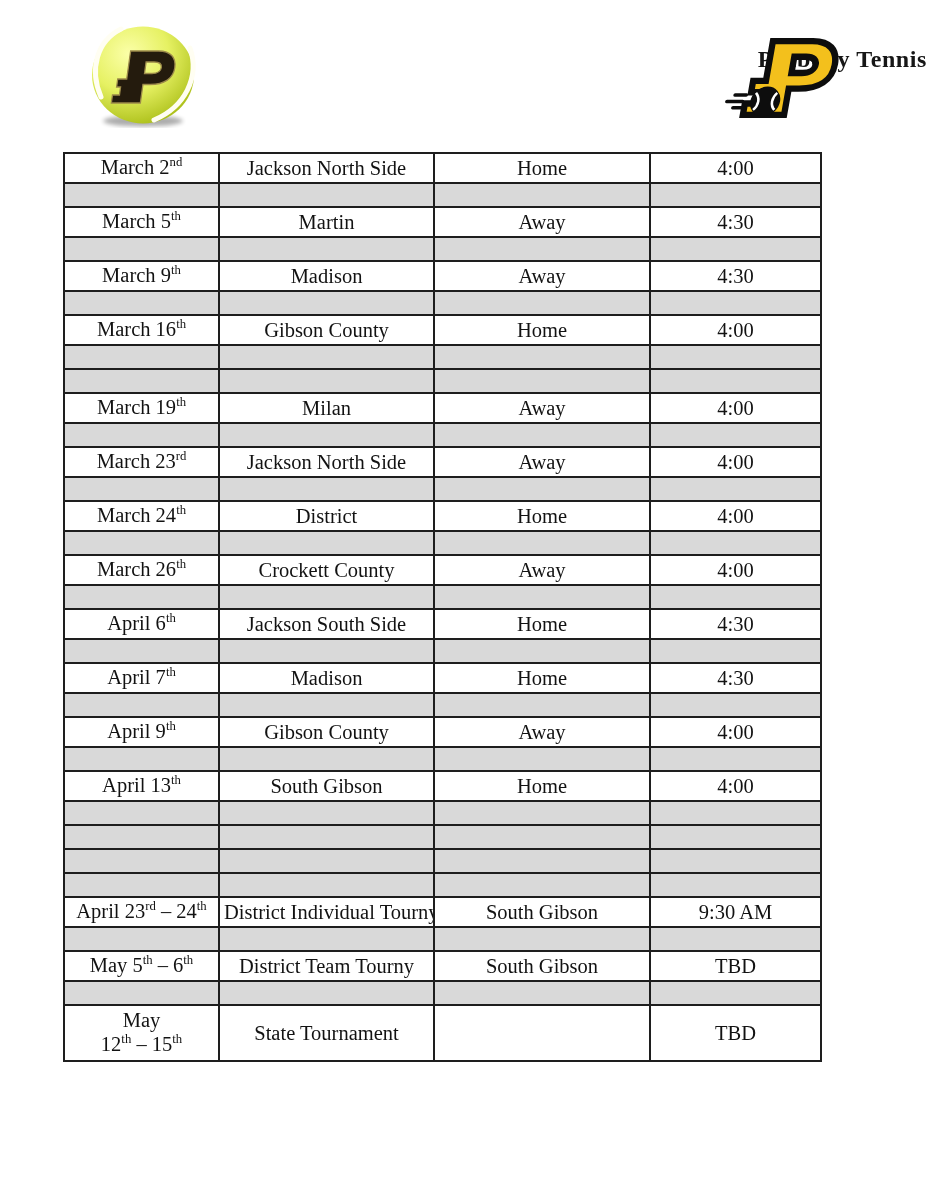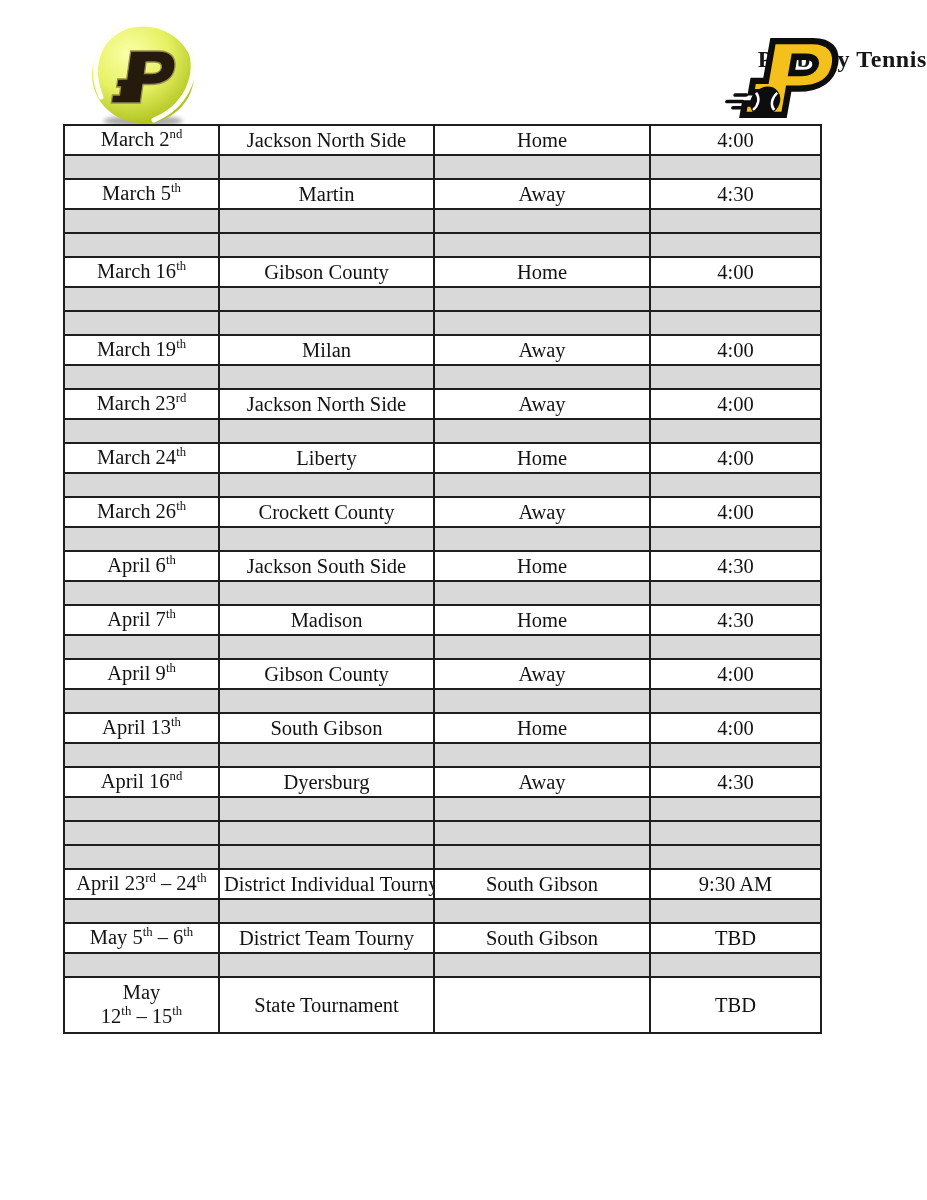--- a/index.html
+++ b/index.html
@@ -16,21 +16,21 @@
     position:absolute;left:0;top:44px;width:100%;
     text-align:right;
     font-size:24px;line-height:31px;letter-spacing:0.6px;
     color:#161616;
     font-weight:bold;
   }
   .logo-left{position:absolute;left:84px;top:24px;width:118px;height:104px;}
   .logo-right{position:absolute;left:710px;top:32px;width:148px;height:92px;}
   
   table.schedule{
-    position:absolute;left:63px;top:124px;
+    position:absolute;left:63px;top:152px;
     width:757px;
     border-collapse:collapse;
     table-layout:fixed;
   }
   table.schedule td{
     border:2px solid var(--border,#1e1e1e);
     text-align:center;vertical-align:middle;
     padding:1px 4px;
     font-size:20.5px;line-height:1.12;
     overflow:hidden;white-space:nowrap;
@@ -117,20 +117,28 @@
           <td>Martin</td>
           <td>Away</td>
           <td>4:30</td>
         </tr>
         <tr class="spacer">
           <td></td>
           <td></td>
           <td></td>
           <td></td>
         </tr>
+        <tr class="event">
+          <td>
+            <div class="date-line">March 9<sup>th</sup></div>
+          </td>
+          <td>Madison</td>
+          <td>Away</td>
+          <td>4:30</td>
+        </tr>
         <tr class="spacer">
           <td></td>
           <td></td>
           <td></td>
           <td></td>
         </tr>
         <tr class="event">
           <td>
             <div class="date-line">March 16<sup>th</sup></div>
           </td>
@@ -175,21 +183,21 @@
         <tr class="spacer">
           <td></td>
           <td></td>
           <td></td>
           <td></td>
         </tr>
         <tr class="event">
           <td>
             <div class="date-line">March 24<sup>th</sup></div>
           </td>
-          <td>Liberty</td>
+          <td>District</td>
           <td>Home</td>
           <td>4:00</td>
         </tr>
         <tr class="spacer">
           <td></td>
           <td></td>
           <td></td>
           <td></td>
         </tr>
         <tr class="event">
@@ -254,28 +262,20 @@
           </td>
           <td>South Gibson</td>
           <td>Home</td>
           <td>4:00</td>
         </tr>
         <tr class="spacer">
           <td></td>
           <td></td>
           <td></td>
           <td></td>
-        </tr>
-        <tr class="event">
-          <td>
-            <div class="date-line">April 16<sup>nd</sup></div>
-          </td>
-          <td>Dyersburg</td>
-          <td>Away</td>
-          <td>4:30</td>
         </tr>
         <tr class="spacer">
           <td></td>
           <td></td>
           <td></td>
           <td></td>
         </tr>
         <tr class="spacer">
           <td></td>
           <td></td>

